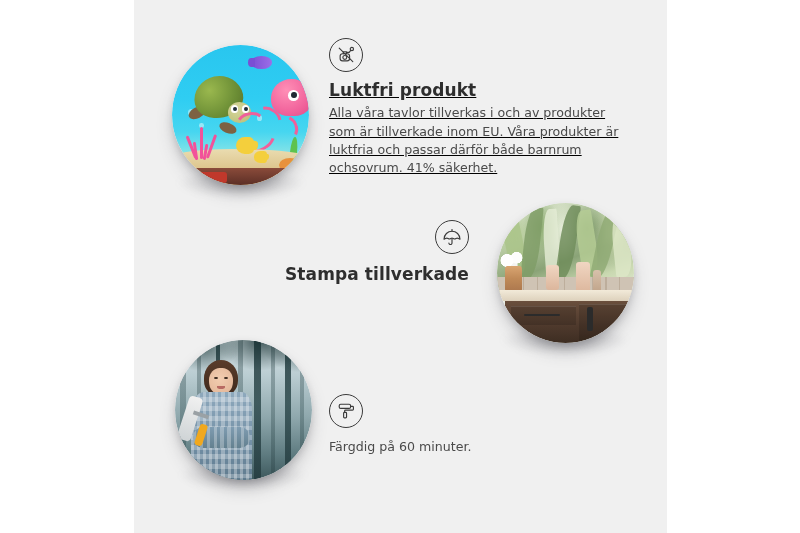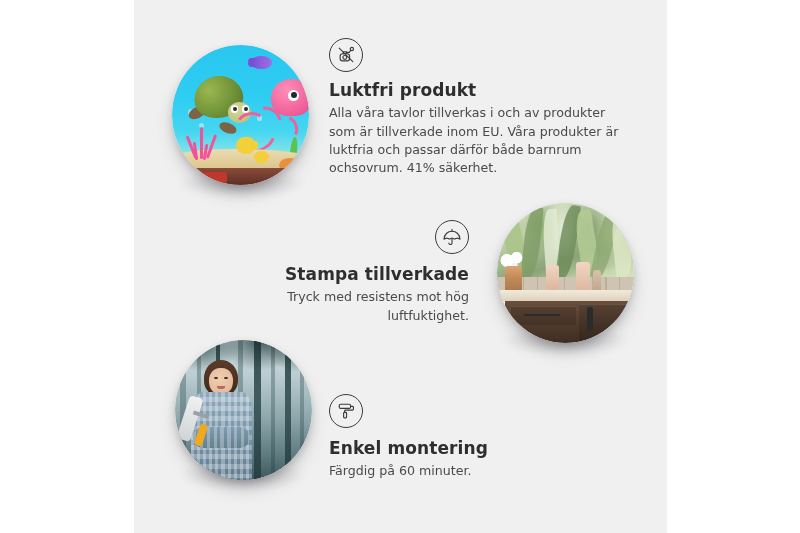--- a/index.html
+++ b/index.html
@@ -353,21 +353,21 @@
         </div>
 
         <div class="fish-y" style="left:47%; top:66%; width:13%; height:12%;"></div>
         <div class="fish-y" style="left:60%; top:76%; width:9%; height:8%;"></div>
 
         <div class="sea-strip"></div>
       </div>
     </div>
   </div>
 
-  <div class="feature-text" style="left:329px; top:82px; width:290px;">
+  <div class="feature-text" style="left:329px; top:82px; width:290px;text-decoration:underline;">
     <div class="badge" style="position:relative; left:0; top:-44px;">
       <svg width="22" height="22" viewBox="0 0 24 24" fill="none" stroke="#3b3b3b" stroke-width="1.25" stroke-linecap="round" stroke-linejoin="round">
         <path d="M8.2 10.6h5.1a2.6 2.6 0 0 1 2.6 2.6v2.6a2.6 2.6 0 0 1-2.6 2.6H8.2a2.6 2.6 0 0 1-2.6-2.6v-2.6a2.6 2.6 0 0 1 2.6-2.6z"></path>
         <path d="M9.1 10.6V8.4h3.3v2.2"></path>
         <path d="M12.4 9.1h3.1l1.6-2.1"></path>
         <circle cx="18.4" cy="5.5" r="1.8"></circle>
         <circle cx="10.7" cy="14.6" r="2.1"></circle>
         <path d="M4.6 4.4 19.4 19.2"></path>
       </svg>
     </div>
@@ -412,21 +412,20 @@
   <div class="feature-text" style="left:205px; top:264px; width:264px; text-align:right;">
     <div class="badge" style="position:absolute; right:0; top:-44px;">
       <svg width="22" height="22" viewBox="0 0 24 24" fill="none" stroke="#3b3b3b" stroke-width="1.25" stroke-linecap="round" stroke-linejoin="round">
         <path d="M3.4 14.2c0-4.7 3.8-8.5 8.6-8.5s8.6 3.8 8.6 8.5"></path>
         <path d="M3.4 14.2c1 0 1.9-1 2.9-1s1.9 1 2.9 1 1.9-1 2.8-1 1.9 1 2.9 1 1.9-1 2.8-1 1.9 1 2.9 1"></path>
         <path d="M12 5.7V3.9"></path>
         <path d="M12 14.2v4.3a1.7 1.7 0 0 1-1.7 1.7 1.7 1.7 0 0 1-1.7-1.7"></path>
       </svg>
     </div>
     <div class="f-title">Stampa tillverkade</div>
-    <div class="f-body">Tryck med resistens mot hög luftfuktighet.</div>
   </div>
 
   <div class="photo-shadow" style="left:178px; top:460px; width:130px; height:30px;"></div>
 
   <div class="photo" style="left:175px; top:340px; width:137px; height:140px;">
     <div class="photo-inner">
       <div class="forest">
         <div class="tree far" style="left:4%;  width:4%;"></div>
         <div class="tree far" style="left:16%; width:3%;"></div>
         <div class="tree" style="left:30%; width:3.2%;"></div>
@@ -452,17 +451,16 @@
   </div>
 
   <div class="feature-text" style="left:329px; top:438px; width:290px;">
     <div class="badge" style="position:absolute; left:0; top:-44px;">
       <svg width="22" height="22" viewBox="0 0 24 24" fill="none" stroke="#3b3b3b" stroke-width="1.25" stroke-linecap="round" stroke-linejoin="round">
         <rect x="4.6" y="4.6" width="12.4" height="4.6" rx="1.6"></rect>
         <path d="M17 6.9h2.1a1 1 0 0 1 1 1v2.1a1 1 0 0 1-1 1h-7.6a1 1 0 0 0-1 1v1.5"></path>
         <rect x="9.4" y="13.5" width="3.2" height="6" rx="1"></rect>
       </svg>
     </div>
-    <div class="f-title">Enkel montering</div>
     <div class="f-body">Färgdig på 60 minuter.</div>
   </div>
 
 </div>
 
 </body></html>

